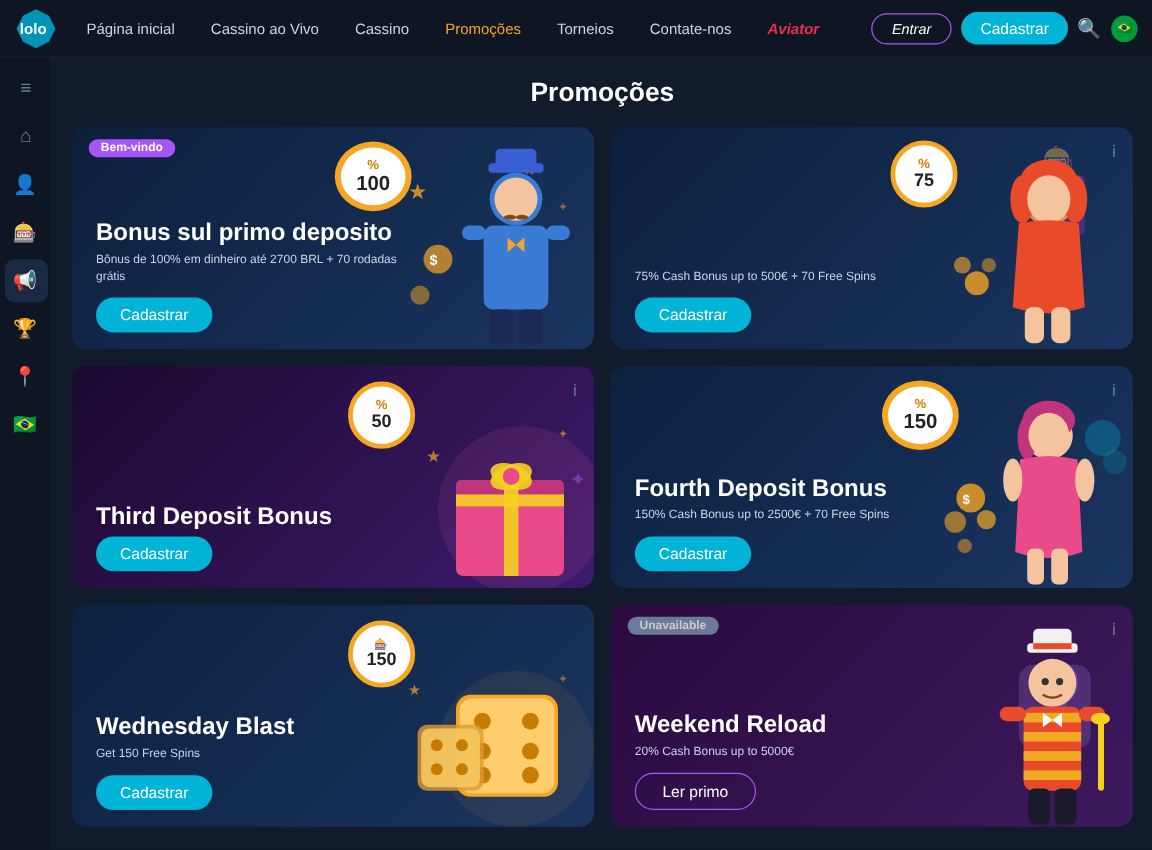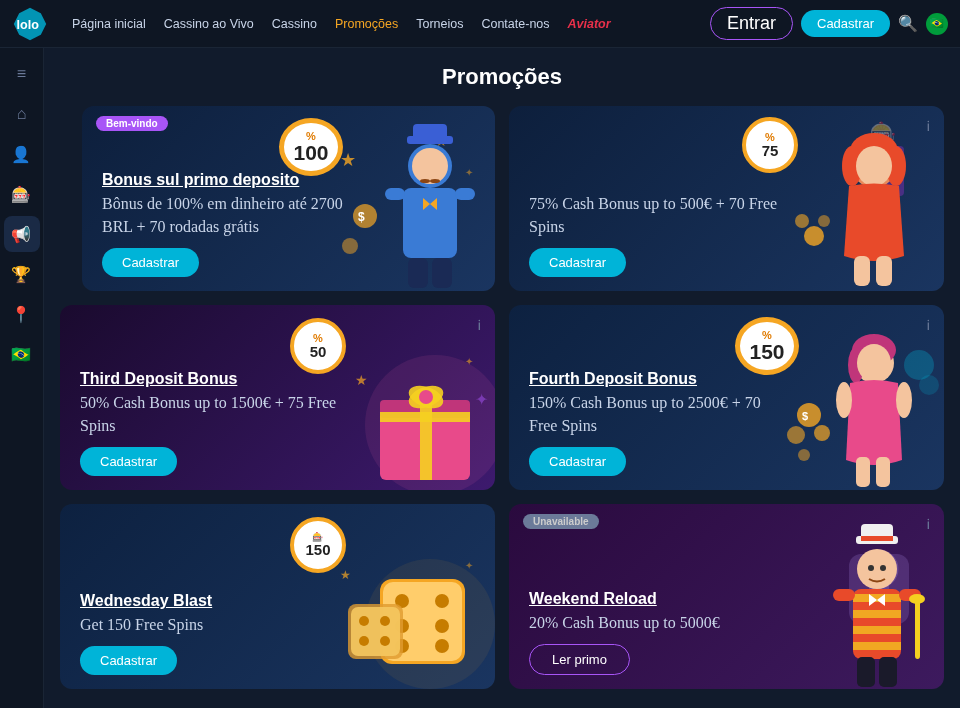--- a/index.html
+++ b/index.html
@@ -27,21 +27,21 @@
       align-items: center;
       margin-right: 10px;
     }
     .logo-icon {
       width: 36px;
       height: 36px;
     }
     .nav-links {
       display: flex;
       align-items: center;
-      gap: 2px;
+      gap: 14px;
       flex: 1;
     }
     .nav-link {
       font-size: 12.5px;
       color: #c8d4e8;
       padding: 4px 8px;
       cursor: pointer;
       white-space: nowrap;
     }
     .nav-link.active { color: #f5a623; }
@@ -50,22 +50,23 @@
       display: flex;
       align-items: center;
       gap: 8px;
     }
     .btn-entrar {
       border: 1.5px solid #a855f7;
       background: transparent;
       color: #fff;
       border-radius: 20px;
       padding: 5px 16px;
-      font-size: 18px;
-      cursor: pointer;
+      font-size: 12px;
+      cursor: pointer;
+      font-style: italic;
     }
     .btn-cadastrar-nav {
       background: #00b4d8;
       color: #fff;
       border: none;
       border-radius: 20px;
       padding: 6px 16px;
       font-size: 13px;
       cursor: pointer;
     }
@@ -224,38 +225,36 @@
       color: #222;
       font-weight: bold;
       line-height: 1;
     }
     .percent-circle.large {
       width: 64px;
       height: 64px;
       border-width: 5px;
     }
     .percent-circle.large .pct-value {
-      font-size: 21px;
+      font-size: 17px;
     }
 
     .card-title {
-      font-size: 16px;
+      font-size: 20px;
       font-weight: bold;
       color: #fff;
       margin-bottom: 4px;
       max-width: 70%;
-      text-decoration: underline;
     }
     .card-desc {
-      font-size: 16px;
+      font-size: 10px;
       color: #c8d4e8;
       margin-bottom: 10px;
       max-width: 65%;
       line-height: 1.4;
-      font-family: Liberation Serif, serif;
     }
     .btn-cadastrar {
       background: #00b4d8;
       color: #fff;
       border: none;
       border-radius: 20px;
       padding: 7px 20px;
       font-size: 13px;
       cursor: pointer;
       display: inline-block;
@@ -317,21 +316,21 @@
     <div class="sidebar-icon">🏆</div>
     <div class="sidebar-icon">📍</div>
     <div class="sidebar-icon">🇧🇷</div>
   </aside>
 
   <main class="main-content">
     <h1 class="page-title">Promoções</h1>
 
     <div class="promo-grid">
 
-      <div class="promo-card" style="background: linear-gradient(135deg, #0d1f3c 0%, #1a3560 100%); min-height:185px;margin-left:22px;">
+      <div class="promo-card" style="background: linear-gradient(135deg, #0d1f3c 0%, #1a3560 100%); min-height:185px;">
         <span class="card-badge">Bem-vindo</span>
         <div class="card-percent-badge" style="right:155px; top:12px;">
           <div class="percent-circle large">
             <span class="pct-symbol">%</span>
             <span class="pct-value">100</span>
           </div>
         </div>
 
         <div style="position:absolute; right:0; bottom:0; width:160px; height:175px; overflow:hidden; pointer-events:none;">
           <svg viewBox="0 0 160 175" width="160" height="175">
@@ -437,21 +436,20 @@
             <ellipse cx="101" cy="82" rx="18" ry="10" fill="#f5d020" opacity="0.9" transform="rotate(20, 101, 82)"></ellipse>
             <circle cx="101" cy="82" r="7" fill="#e84a8a"></circle>
 
             <text x="30" y="70" font-size="14" fill="#f5a623" opacity="0.7">★</text>
             <text x="140" y="50" font-size="10" fill="#f5a623" opacity="0.6">✦</text>
             <text x="150" y="90" font-size="16" fill="#a855f7" opacity="0.5">✦</text>
           </svg>
         </div>
         <div style="position:relative; z-index:2;">
           <div class="card-title">Third Deposit Bonus</div>
-          <div class="card-desc">50% Cash Bonus up to 1500€ + 75 Free Spins</div>
           <button class="btn-cadastrar">Cadastrar</button>
         </div>
       </div>
 
       <div class="promo-card fourth" style="min-height:185px;">
         <span class="card-info-icon">ℹ</span>
         <div class="card-percent-badge" style="right:148px; top:12px;">
           <div class="percent-circle large">
             <span class="pct-symbol">%</span>
             <span class="pct-value">150</span>

